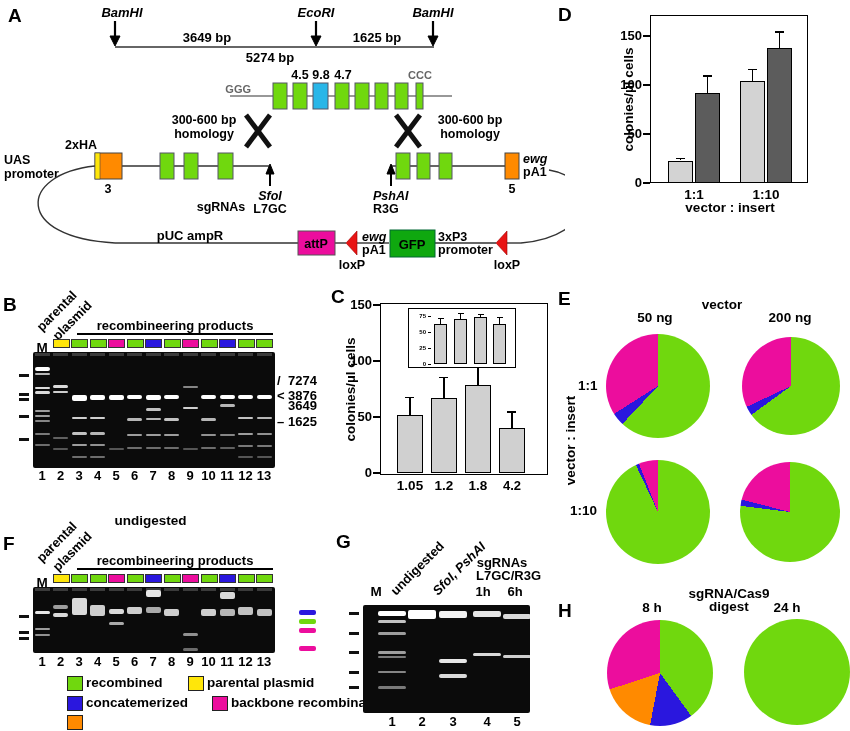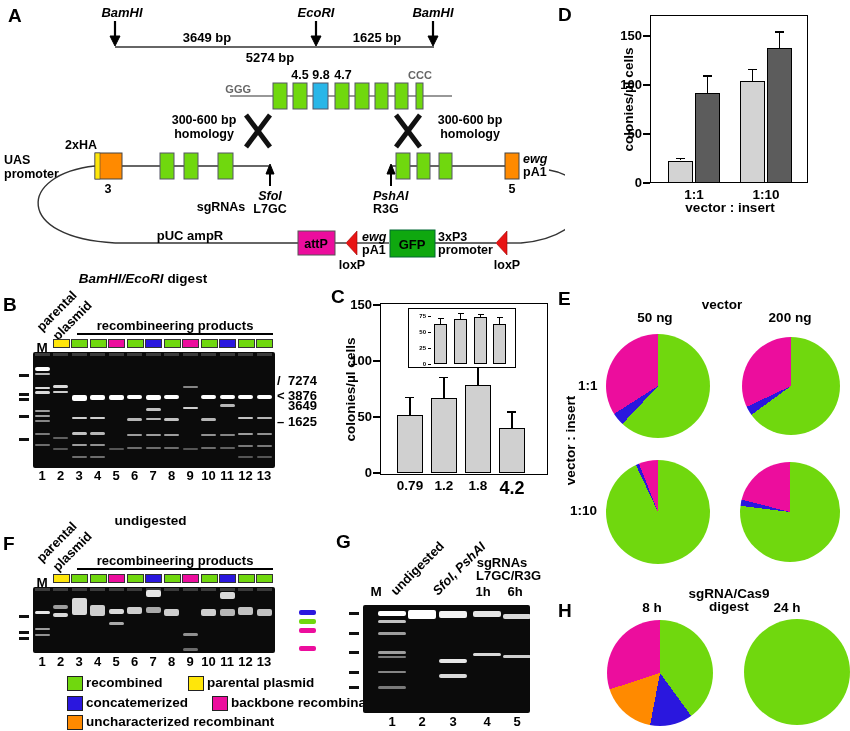--- a/index.html
+++ b/index.html
@@ -117,21 +117,20 @@
     <text x="362" y="241" font-size="12.5" font-style="italic">ewg</text>
     <text x="362" y="254" font-size="12.5">pA1</text>
     <rect x="390" y="230" width="45" height="27" fill="#0fa80f" stroke="#063"></rect>
     <text x="412" y="249" font-size="13" text-anchor="middle">GFP</text>
     <text x="438" y="241" font-size="12.5">3xP3</text>
     <text x="438" y="254" font-size="12.5">promoter</text>
     <polygon points="507,231 507,255 496,243" fill="#e91414" stroke="#900" stroke-width="0.6"></polygon>
     <text x="507" y="269" font-size="12.5" text-anchor="middle">loxP</text>
   </svg>
 
-  <div class="abs ctr fs14" style="left:43px;top:271px;width:200px"><span class="it">BamHI/EcoRI</span><span> digest</span></div>
   <div class="abs plab" style="left:3px;top:294px">B</div>
   <div class="abs rot45" style="left:44px;top:319px">parental</div>
   <div class="abs rot45" style="left:60px;top:328px">plasmid</div>
   <div class="abs ctr fs13" style="left:77px;top:318px;width:196px">recombineering products</div>
   <div class="abs" style="left:77px;top:333px;width:196px;height:1.6px;background:#000"></div>
   <div class="abs ctr fs14" style="left:34px;top:340px;width:16px">M</div>
 
   <div class="abs plab" style="left:331px;top:286px">C</div>
   <div class="abs rot90 ctr fs14" style="left:270px;top:382px;width:160px">colonies/µl cells</div>
   <div class="abs rot90 ctr" style="left:387px;top:330px;width:58px;font-size:5.8px;line-height:1.15">
@@ -169,21 +168,20 @@
 
   <div class="sw" style="left: 67px; top: 676px; width: 14px; height: 13px; background: rgb(112, 216, 14);"></div>
   <div class="abs fs14" style="left:86px;top:675px">recombined</div>
   <div class="sw" style="left: 188px; top: 676px; width: 14px; height: 13px; background: rgb(255, 230, 10);"></div>
   <div class="abs fs14" style="left:207px;top:675px">parental plasmid</div>
   <div class="sw" style="left: 67px; top: 696px; width: 14px; height: 13px; background: rgb(42, 23, 222);"></div>
   <div class="abs fs14" style="left:86px;top:695px">concatemerized</div>
   <div class="sw" style="left: 212px; top: 696px; width: 14px; height: 13px; background: rgb(236, 13, 157);"></div>
   <div class="abs fs14" style="left:231px;top:695px">backbone recombinant</div>
   <div class="sw" style="left: 67px; top: 715px; width: 14px; height: 13px; background: rgb(255, 138, 0);"></div>
-  <div class="abs fs14" style="left:86px;top:714px">uncharacterized recombinant</div>
 
   <div class="abs plab" style="left:336px;top:531px">G</div>
   <div class="abs ctr fs14" style="left:368px;top:584px;width:16px">M</div>
   <div class="abs rot45" style="left:398px;top:583px">undigested</div>
   <div class="abs rot45 it" style="left:440px;top:583px">SfoI, PshAI</div>
   <div class="abs ctr fs13" style="left:462px;top:555px;width:80px">sgRNAs</div>
   <div class="abs ctr fs13" style="left:466px;top:568px;width:85px">L7GC/R3G</div>
   <div class="abs ctr fs13" style="left:470px;top:584px;width:26px">1h</div>
   <div class="abs ctr fs13" style="left:502px;top:584px;width:26px">6h</div>
 
@@ -412,33 +410,33 @@
     <div style="position: absolute; left: 344px; top: 465px; width: 28px; text-align: right; font-size: 13px;">0</div>
     <div style="position: absolute; left: 373px; top: 416px; width: 7px; height: 2px; background: rgb(0, 0, 0);"></div>
     <div style="position: absolute; left: 344px; top: 409px; width: 28px; text-align: right; font-size: 13px;">50</div>
     <div style="position: absolute; left: 373px; top: 360px; width: 7px; height: 2px; background: rgb(0, 0, 0);"></div>
     <div style="position: absolute; left: 344px; top: 353px; width: 28px; text-align: right; font-size: 13px;">100</div>
     <div style="position: absolute; left: 373px; top: 304px; width: 7px; height: 2px; background: rgb(0, 0, 0);"></div>
     <div style="position: absolute; left: 344px; top: 297px; width: 28px; text-align: right; font-size: 13px;">150</div>
     <div style="position: absolute; left: 397px; top: 414.76px; width: 26px; height: 58.24px; background: rgb(208, 208, 208); border: 1.6px solid rgb(0, 0, 0); box-sizing: border-box;"></div>
     <div style="position: absolute; left: 409px; top: 396.84px; width: 1.6px; height: 17.92px; background: rgb(0, 0, 0);"></div>
     <div style="position: absolute; left: 405px; top: 396.84px; width: 9px; height: 1.6px; background: rgb(0, 0, 0);"></div>
-    <div style="position: absolute; left: 390px; top: 478px; width: 40px; text-align: center; font-size: 13.5px;">0.79</div>
+    <div style="position: absolute; left: 390px; top: 478px; width: 40px; text-align: center; font-size: 13.5px;">1.05</div>
     <div style="position: absolute; left: 431px; top: 397.96px; width: 26px; height: 75.04px; background: rgb(208, 208, 208); border: 1.6px solid rgb(0, 0, 0); box-sizing: border-box;"></div>
     <div style="position: absolute; left: 443px; top: 376.68px; width: 1.6px; height: 21.28px; background: rgb(0, 0, 0);"></div>
     <div style="position: absolute; left: 439px; top: 376.68px; width: 9px; height: 1.6px; background: rgb(0, 0, 0);"></div>
     <div style="position: absolute; left: 424px; top: 478px; width: 40px; text-align: center; font-size: 13.5px;">1.2</div>
     <div style="position: absolute; left: 465px; top: 384.52px; width: 26px; height: 88.48px; background: rgb(208, 208, 208); border: 1.6px solid rgb(0, 0, 0); box-sizing: border-box;"></div>
     <div style="position: absolute; left: 477px; top: 349.8px; width: 1.6px; height: 34.72px; background: rgb(0, 0, 0);"></div>
     <div style="position: absolute; left: 473px; top: 349.8px; width: 9px; height: 1.6px; background: rgb(0, 0, 0);"></div>
     <div style="position: absolute; left: 458px; top: 478px; width: 40px; text-align: center; font-size: 13.5px;">1.8</div>
     <div style="position: absolute; left: 499px; top: 428.2px; width: 26px; height: 44.8px; background: rgb(208, 208, 208); border: 1.6px solid rgb(0, 0, 0); box-sizing: border-box;"></div>
     <div style="position: absolute; left: 511px; top: 411.4px; width: 1.6px; height: 16.8px; background: rgb(0, 0, 0);"></div>
     <div style="position: absolute; left: 507px; top: 411.4px; width: 9px; height: 1.6px; background: rgb(0, 0, 0);"></div>
-    <div style="position: absolute; left: 492px; top: 478px; width: 40px; text-align: center; font-size: 18px;">4.2</div>
+    <div style="position: absolute; left: 492px; top: 478px; width: 40px; text-align: center; font-size: 13px;">4.2</div>
     <div style="position: absolute; left: 408px; top: 308px; width: 108px; height: 60px; border: 1.3px solid rgb(0, 0, 0); box-sizing: border-box; background: rgb(255, 255, 255);"></div>
     <div style="position: absolute; left: 414px; top: 360.5px; width: 12px; text-align: right; font-size: 6px;">0</div>
     <div style="position: absolute; left: 428px; top: 364px; width: 3px; height: 1px; background: rgb(0, 0, 0);"></div>
     <div style="position: absolute; left: 414px; top: 344.5px; width: 12px; text-align: right; font-size: 6px;">25</div>
     <div style="position: absolute; left: 428px; top: 348px; width: 3px; height: 1px; background: rgb(0, 0, 0);"></div>
     <div style="position: absolute; left: 414px; top: 328.5px; width: 12px; text-align: right; font-size: 6px;">50</div>
     <div style="position: absolute; left: 428px; top: 332px; width: 3px; height: 1px; background: rgb(0, 0, 0);"></div>
     <div style="position: absolute; left: 414px; top: 312.5px; width: 12px; text-align: right; font-size: 6px;">75</div>
     <div style="position: absolute; left: 428px; top: 316px; width: 3px; height: 1px; background: rgb(0, 0, 0);"></div>
     <div style="position: absolute; left: 433.5px; top: 324.32px; width: 13px; height: 39.68px; background: rgb(208, 208, 208); border: 1px solid rgb(0, 0, 0); box-sizing: border-box;"></div>

